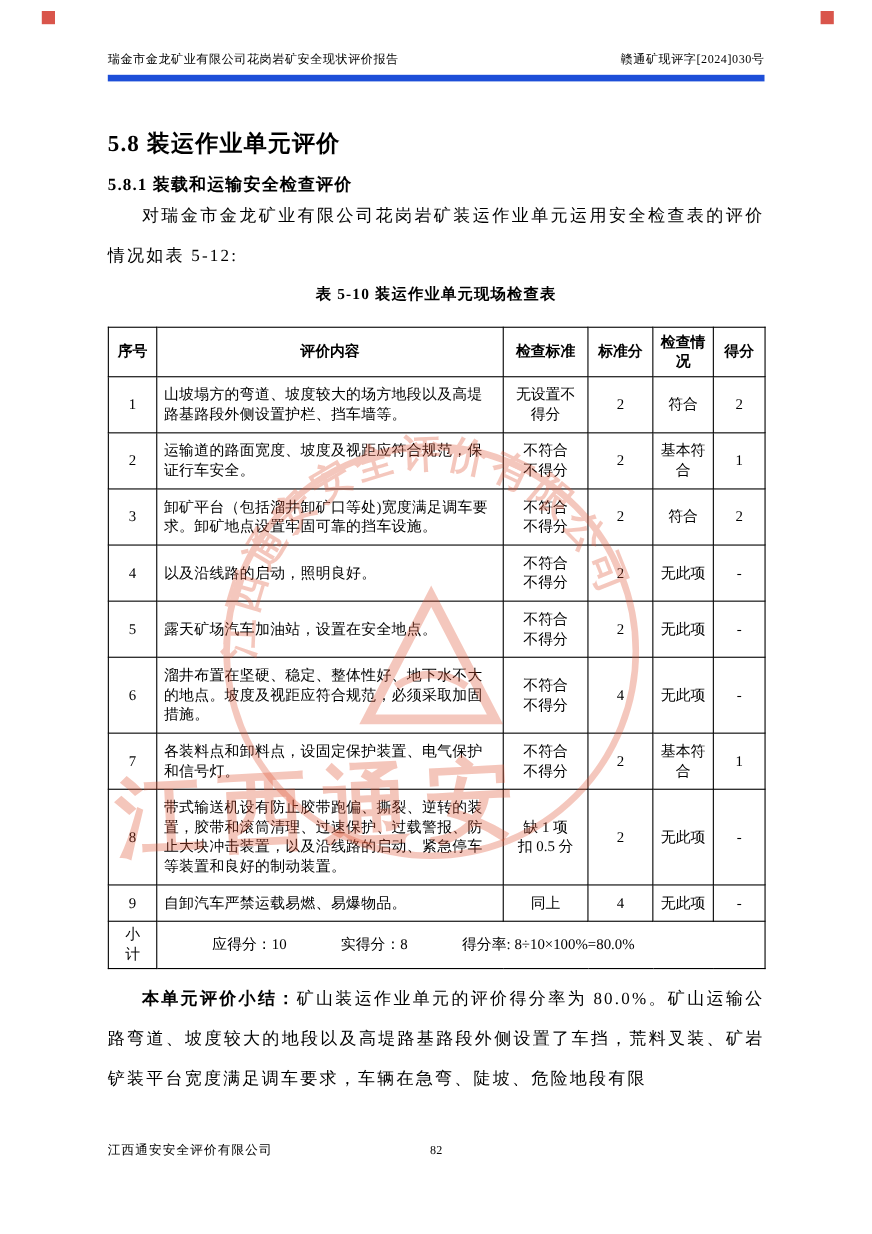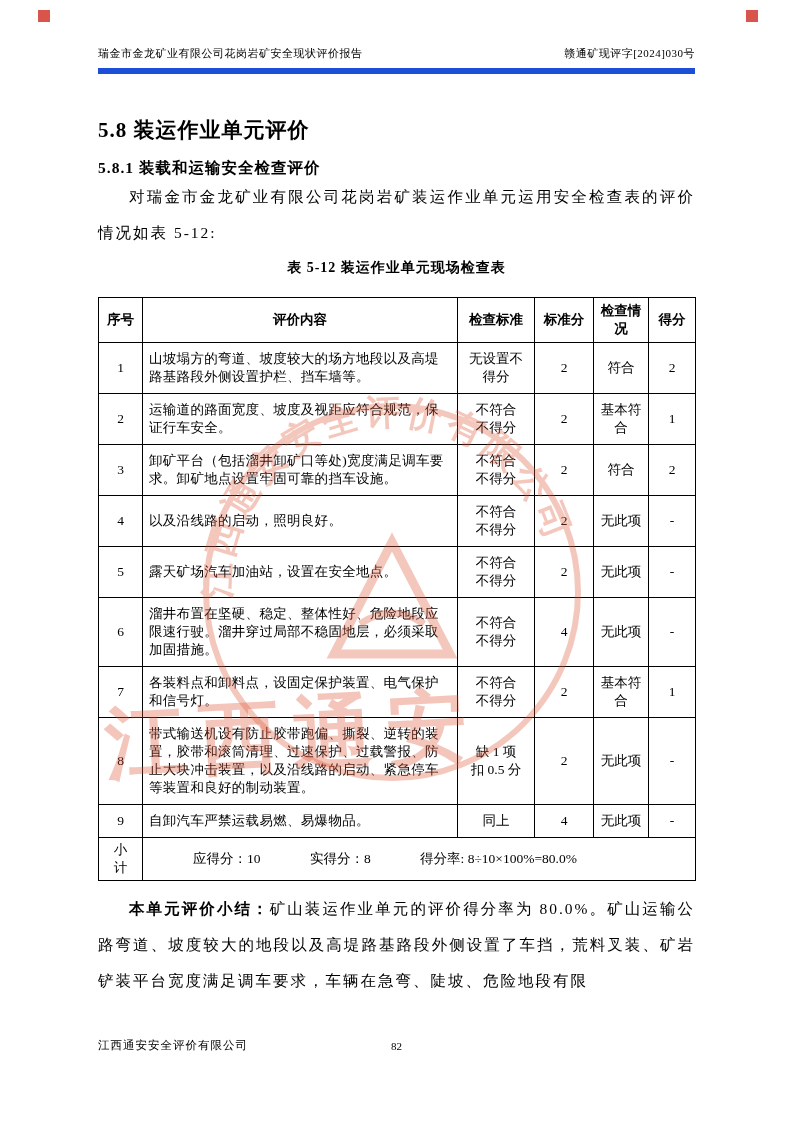--- a/index.html
+++ b/index.html
@@ -84,21 +84,21 @@
 
   <div class="header">
     <span>瑞金市金龙矿业有限公司花岗岩矿安全现状评价报告</span>
     <span>赣通矿现评字[2024]030号</span>
   </div>
 
   <div class="content">
     <h2 class="section">5.8 装运作业单元评价</h2>
     <h3 class="subsection">5.8.1 装载和运输安全检查评价</h3>
     <p class="para indent">对瑞金市金龙矿业有限公司花岗岩矿装运作业单元运用安全检查表的评价情况如表 5-12:</p>
-    <div class="table-title">表 5-12 装运作业单元现场检查表</div>
+    <div class="table-title">表 5-10 装运作业单元现场检查表</div>
 
     <table class="checklist">
       <colgroup>
         <col style="width:44px">
           <col style="width:315px">
           <col style="width:77px">
         <col style="width:59px">
           <col style="width:55px">
           <col style="width:47px">
       </colgroup>
@@ -153,21 +153,21 @@
             <td class="cell-center">5</td>
             <td class="cell-content">露天矿场汽车加油站，设置在安全地点。</td>
             <td class="cell-standard">不符合
 不得分</td>
             <td class="cell-center">2</td>
             <td class="cell-center">无此项</td>
             <td class="cell-center">-</td>
           </tr>
           <tr>
             <td class="cell-center">6</td>
-            <td class="cell-content">溜井布置在坚硬、稳定、整体性好、危险地段应限速行驶。溜井穿过局部不稳固地层，必须采取加固措施。</td>
+            <td class="cell-content">溜井布置在坚硬、稳定、整体性好、地下水不大的地点。坡度及视距应符合规范，必须采取加固措施。</td>
             <td class="cell-standard">不符合
 不得分</td>
             <td class="cell-center">4</td>
             <td class="cell-center">无此项</td>
             <td class="cell-center">-</td>
           </tr>
           <tr>
             <td class="cell-center">7</td>
             <td class="cell-content">各装料点和卸料点，设固定保护装置、电气保护和信号灯。</td>
             <td class="cell-standard">不符合

